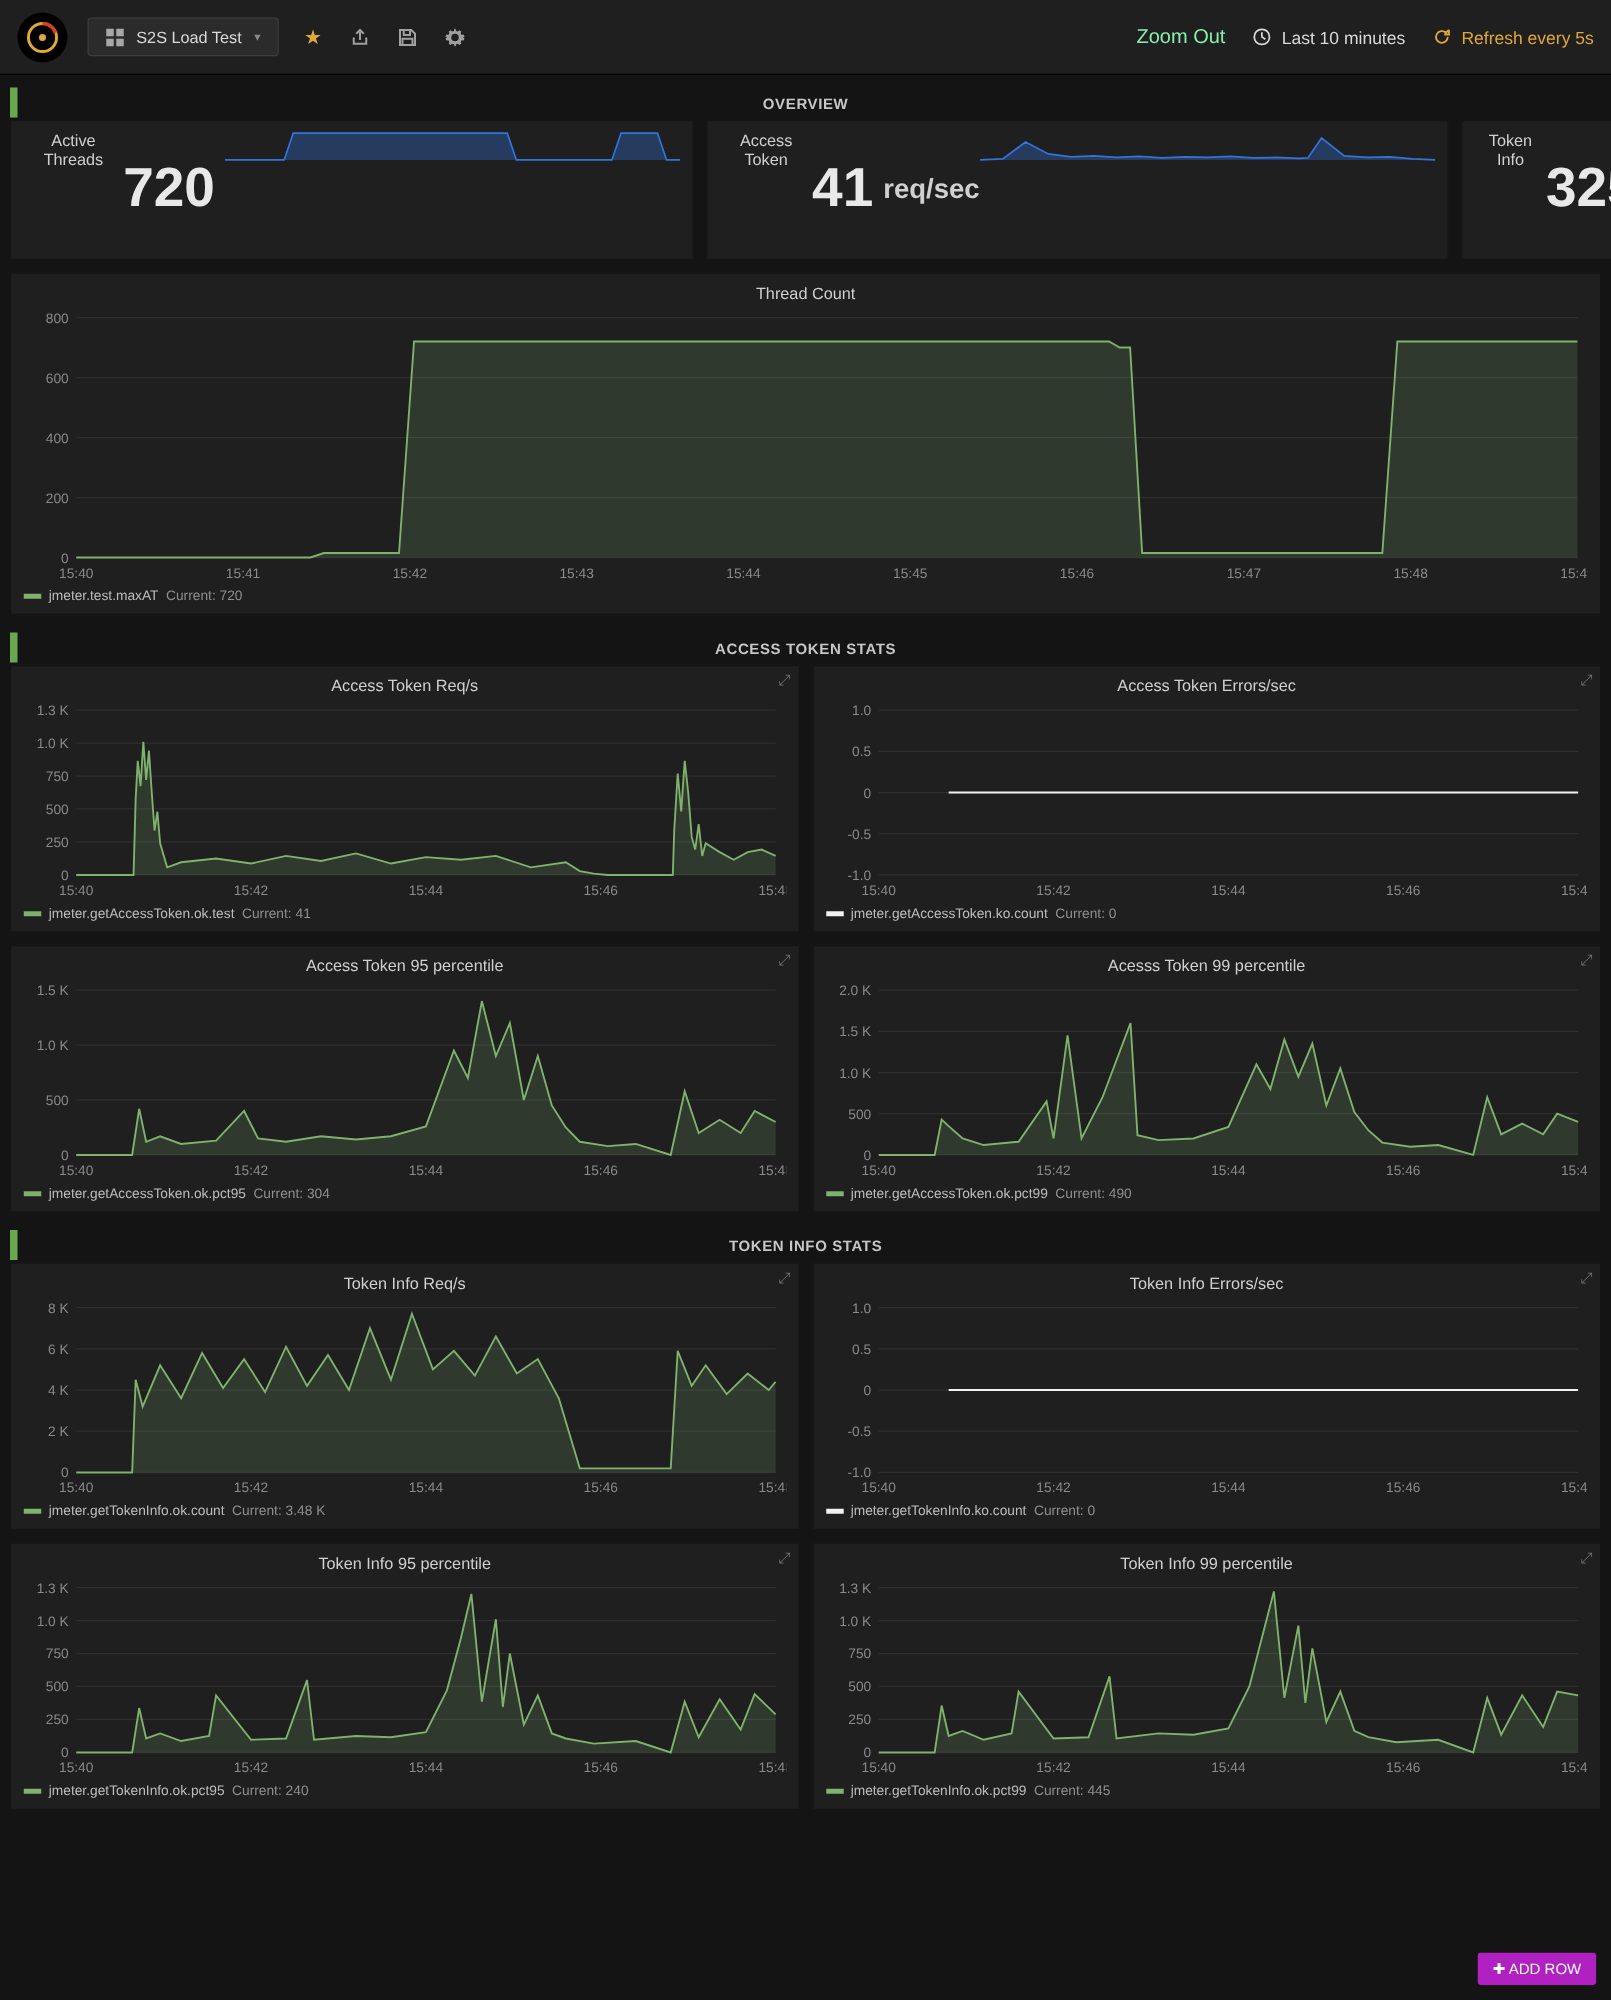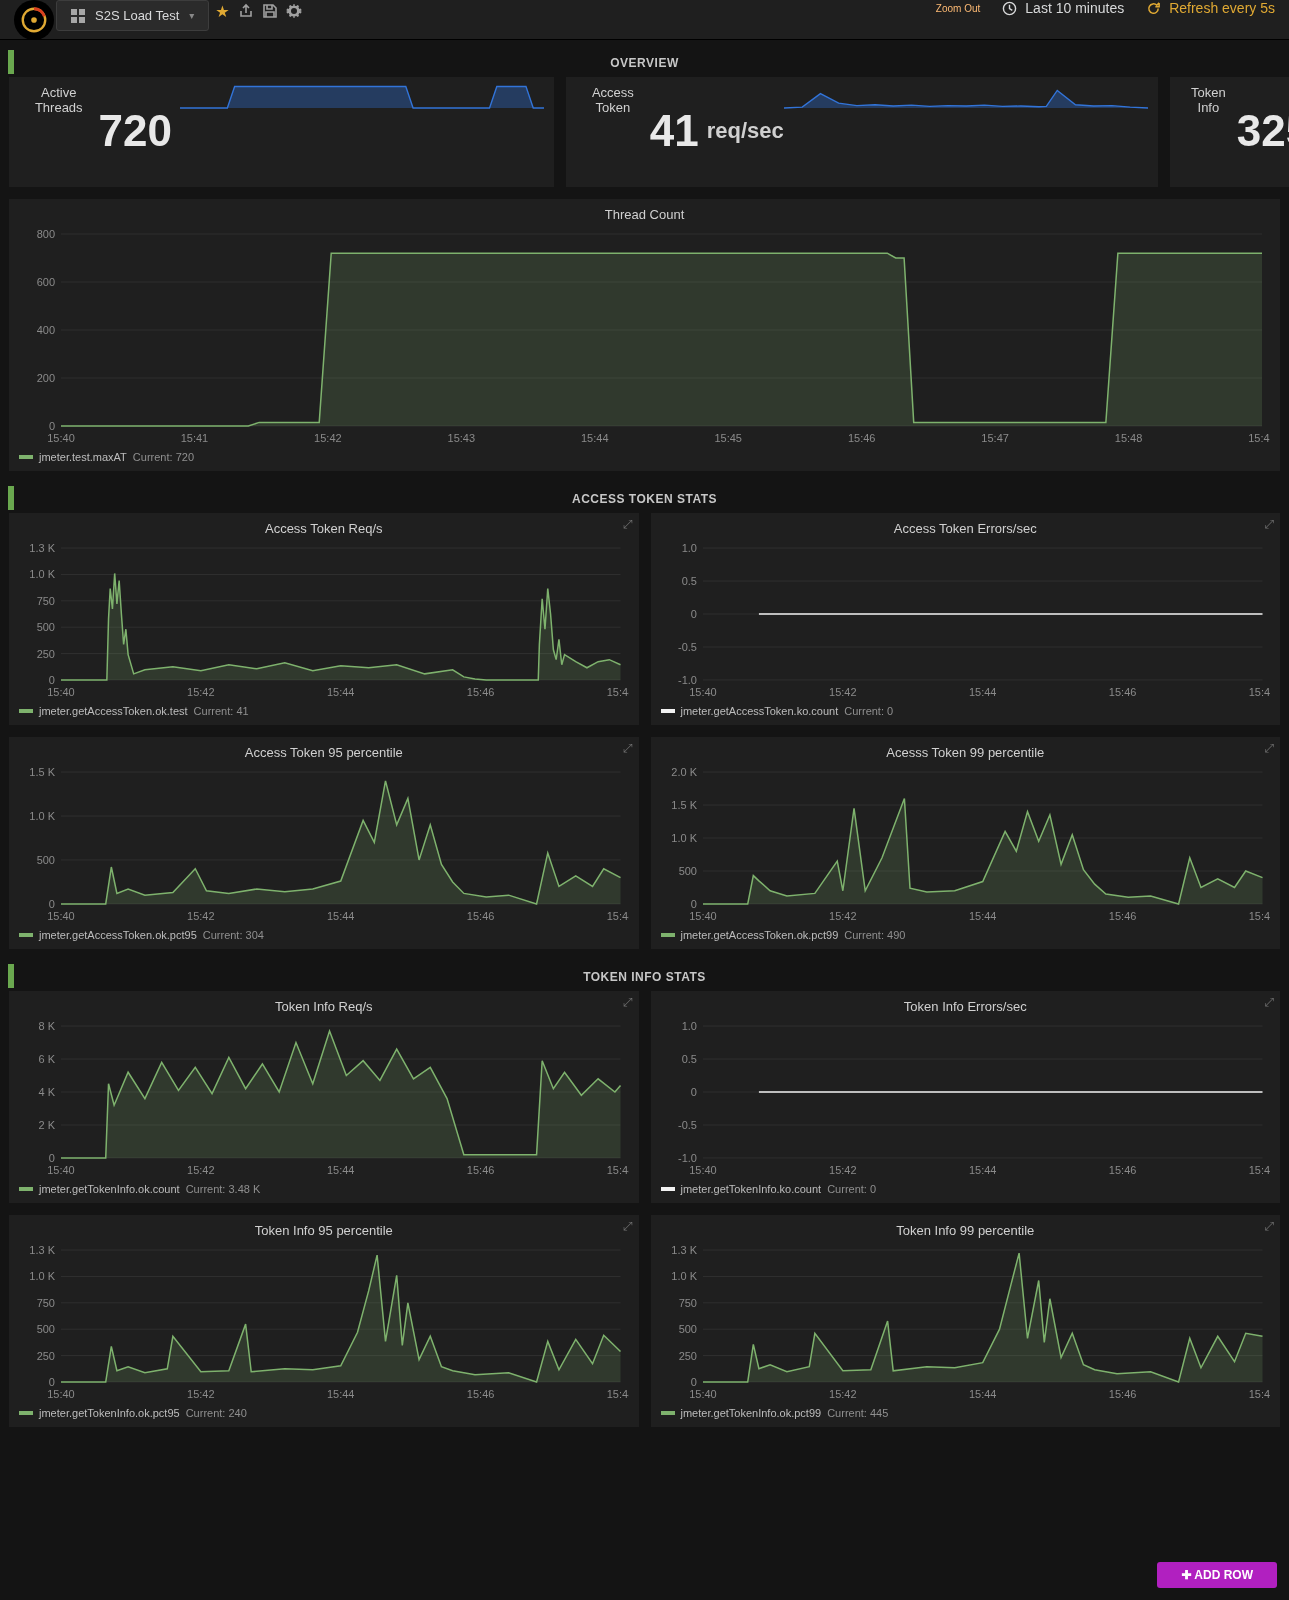--- a/index.html
+++ b/index.html
@@ -1,30 +1,30 @@
 <!DOCTYPE html>
 <html><head>
 <meta charset="utf-8">
 <style>
   html,body{margin:0;padding:0;background:#141414;color:#d8d9da;font-family:"Helvetica Neue",Helvetica,Arial,sans-serif;font-size:13px}
   *{box-sizing:border-box}
 
   
-  .topnav{height:40px;background:#1f1f1f;display:flex;align-items:flex-start;padding:0 14px;gap:2px;border-bottom:1px solid #000}
+  .topnav{height:60px;background:#1f1f1f;display:flex;align-items:center;padding:0 14px;gap:16px;border-bottom:1px solid #000}
   .logo{width:40px;height:40px;border-radius:50%;background:#000;display:flex;align-items:center;justify-content:center}
   .logo svg{width:30px;height:30px}
   .dash-picker{display:flex;align-items:center;gap:10px;background:#2b2b2b;border:1px solid #3d3d3d;border-radius:3px;padding:7px 14px;color:#d8d9da;cursor:pointer}
   .dash-picker .grid-ico{display:grid;grid-template-columns:6px 6px;grid-template-rows:6px 6px;gap:2px}
   .dash-picker .grid-ico span{background:#a7a7a7}
   .dash-picker .chev{font-size:10px;color:#888}
   .nav-ico{color:#a0a0a0;cursor:pointer;width:22px;height:22px;display:flex;align-items:center;justify-content:center;font-size:16px}
   .nav-ico.star{color:#e0a933}
   .spacer{flex:1}
   .timewrap{display:flex;align-items:center;gap:22px;font-size:14px}
-  .timewrap .zoom{color:#fdba74;font-size:10px;cursor:pointer}
+  .timewrap .zoom{color:#86efac;font-size:16px;cursor:pointer}
   .timewrap .time{color:#d8d9da;cursor:pointer;display:flex;align-items:center;gap:8px}
   .timewrap .refresh{color:#e0a933;cursor:pointer;display:flex;align-items:center;gap:8px}
 
   
   .dash{padding:8px 8px 70px 8px}
   .row-title-bar{position:relative;text-align:center;font-size:12px;font-weight:bold;letter-spacing:.5px;color:#c7c7c7;padding:8px 12px 6px}
   .row-title-bar .handle{position:absolute;left:0;top:2px;bottom:2px;width:6px;background:#6aa84f}
   .row{display:flex;gap:10px}
   .panel{background:#1f1f1f;border:1px solid #141414;flex:1;position:relative;padding:6px 10px 8px}
   .panel h4{margin:2px 0 6px;text-align:center;font-size:13px;font-weight:normal;color:#d0d0d0}
@@ -46,21 +46,21 @@
   .grid line{stroke:#2f2f2f;stroke-width:1}
   .axis text{fill:#8a8a8a;font-size:11px}
   .series path.line{fill:none;stroke-width:1.5}
   .series path.area{stroke:none}
   .green .line{stroke:#7eb26d}
   .green .area{fill:rgba(126,178,109,.18)}
   .blue .line{stroke:#3274d9}
   .white .line{stroke:#f2f2f2;stroke-width:2}
 
   
-  .addrow{position:fixed;right:12px;bottom:12px;background:#b120c0;color:#fff;border:none;border-radius:3px;padding:6px 24px;font-size:12px;font-weight:bold;cursor:pointer}
+  .addrow{position:fixed;right:12px;bottom:12px;background:#b120c0;color:#fff;border:none;border-radius:3px;padding:6px 12px;font-size:12px;font-weight:normal;cursor:pointer}
 </style>
 </head>
 <body>
 
 <div class="topnav">
   <div class="logo">
     <svg viewBox="0 0 32 32">
         <circle cx="16" cy="16" r="12" fill="none" stroke="#e0a933" stroke-width="2.5"></circle>
         <path d="M16 4 A12 12 0 0 1 27 12" fill="none" stroke="#d9401f" stroke-width="3"></path>
         <circle cx="16" cy="16" r="3" fill="#e0a933"></circle>

